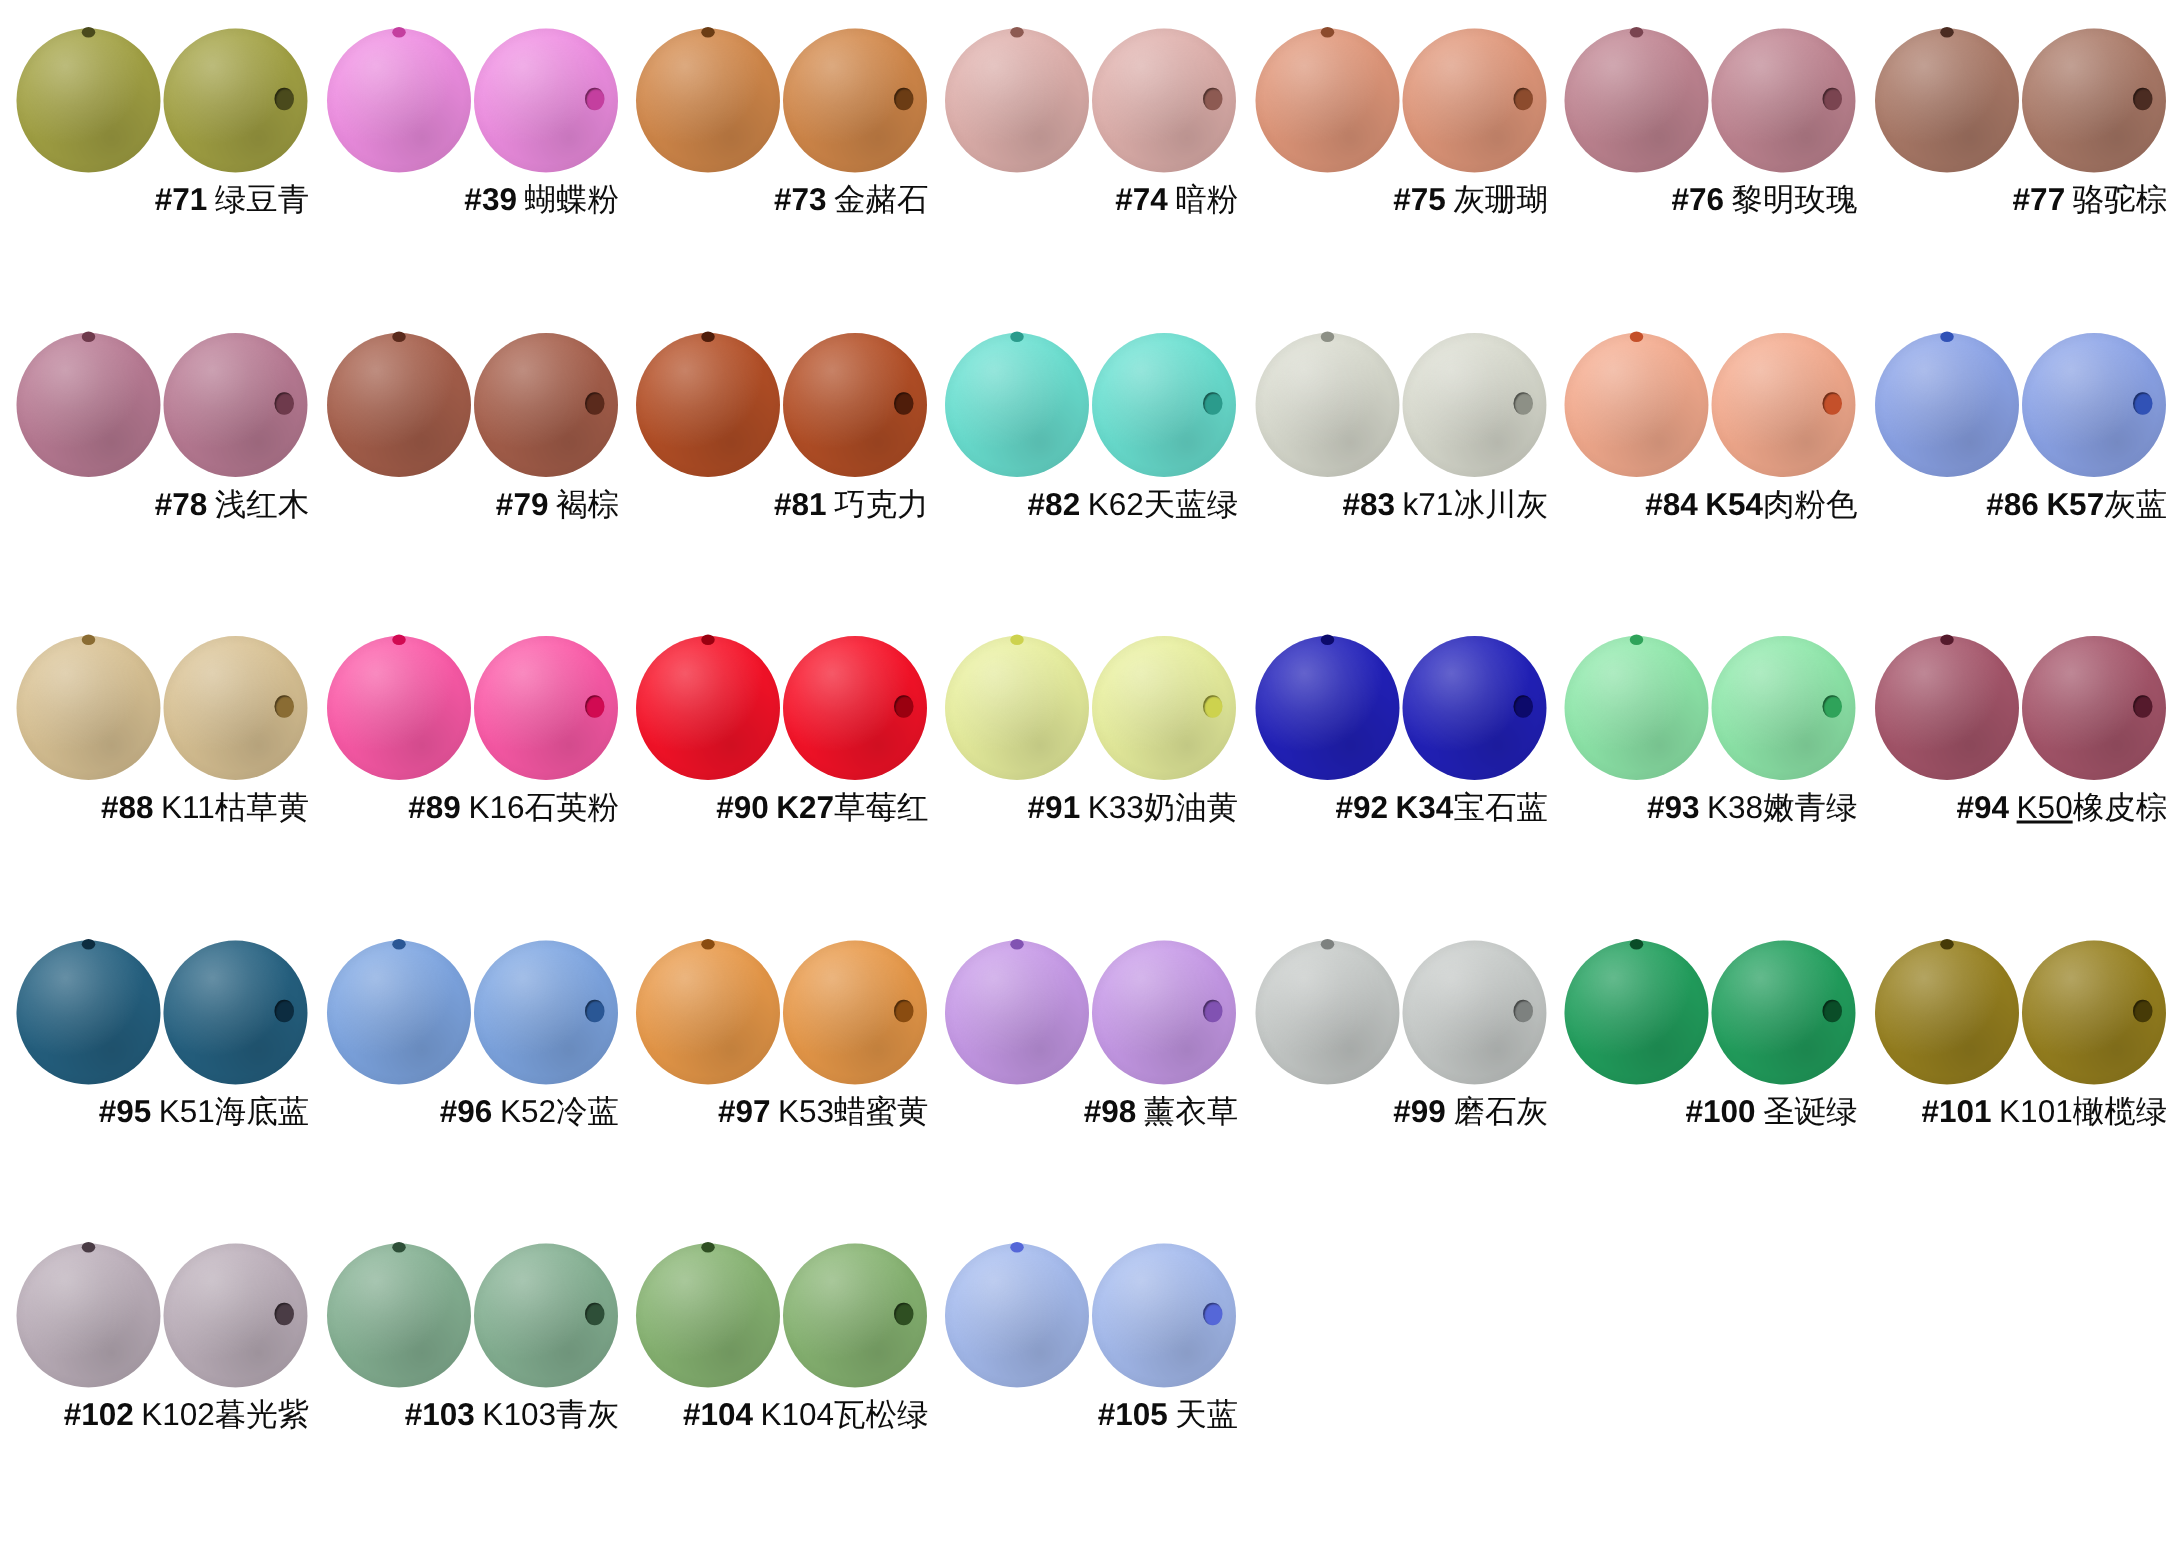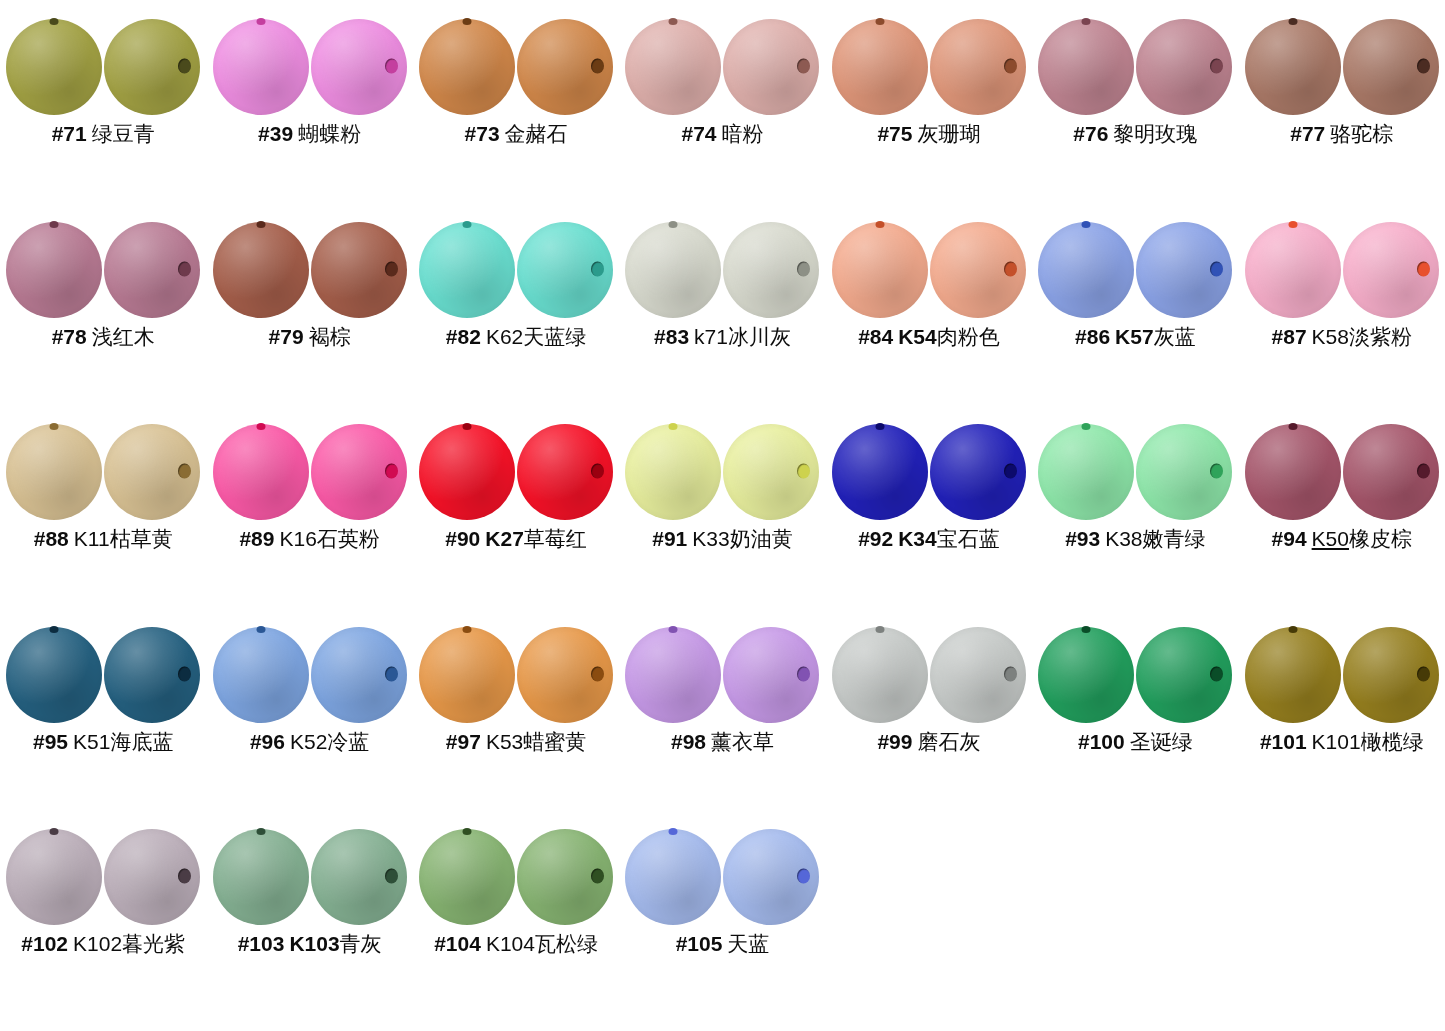--- a/index.html
+++ b/index.html
@@ -16,21 +16,21 @@
     grid-template-rows:repeat(5,1fr);
     align-items:start;
     justify-items:center;
     padding-top:18px;
     box-sizing:border-box;
   }
   .cell{
     width:206px;
     display:flex;
     flex-direction:column;
-    align-items:center;
+    align-items:flex-end;
   }
   .beads{
     position:relative;
     width:196px;height:98px;
     display:flex;
     align-items:center;
     justify-content:center;
   }
   .bead{
     position:relative;
@@ -196,20 +196,33 @@
         </div>
         <div class="bead right" style="background: rgb(166, 95, 75);">
           <div class="shade"></div>
           <div class="hole-side" style="background: rgb(90, 42, 28);"></div>
         </div>
       </div>
       <div class="label"><span class="num">#79</span><span class="sp"></span><span class="cname">褐棕</span></div>
     </div>
     <div class="cell">
       <div class="beads">
+        <div class="bead left" style="background: rgb(180, 79, 38);">
+          <div class="shade"></div>
+          <div class="hole-top" style="background: rgb(79, 29, 10);"></div>
+        </div>
+        <div class="bead right" style="background: rgb(180, 79, 38);">
+          <div class="shade"></div>
+          <div class="hole-side" style="background: rgb(79, 29, 10);"></div>
+        </div>
+      </div>
+      <div class="label"><span class="num">#81</span><span class="sp"></span><span class="cname">巧克力</span></div>
+    </div>
+    <div class="cell">
+      <div class="beads">
         <div class="bead left" style="background: rgb(106, 224, 209);">
           <div class="shade"></div>
           <div class="hole-top" style="background: rgb(43, 155, 140);"></div>
         </div>
         <div class="bead right" style="background: rgb(106, 224, 209);">
           <div class="shade"></div>
           <div class="hole-side" style="background: rgb(43, 155, 140);"></div>
         </div>
       </div>
       <div class="label"><span class="num">#82</span><span class="sp"></span><span class="code" style="font-weight: 400;">K62</span><span class="cname">天蓝绿</span></div>
@@ -248,33 +261,20 @@
         </div>
         <div class="bead right" style="background: rgb(140, 164, 232);">
           <div class="shade"></div>
           <div class="hole-side" style="background: rgb(49, 82, 182);"></div>
         </div>
       </div>
       <div class="label"><span class="num">#86</span><span class="sp"></span><span class="code" style="font-weight: 700;">K57</span><span class="cname">灰蓝</span></div>
     </div>
     <div class="cell">
       <div class="beads">
-        <div class="bead left" style="background: rgb(248, 175, 203);">
-          <div class="shade"></div>
-          <div class="hole-top" style="background: rgb(232, 80, 47);"></div>
-        </div>
-        <div class="bead right" style="background: rgb(248, 175, 203);">
-          <div class="shade"></div>
-          <div class="hole-side" style="background: rgb(232, 80, 47);"></div>
-        </div>
-      </div>
-      <div class="label"><span class="num">#87</span><span class="sp"></span><span class="code" style="font-weight: 400;">K58</span><span class="cname">淡紫粉</span></div>
-    </div>
-    <div class="cell">
-      <div class="beads">
         <div class="bead left" style="background: rgb(217, 194, 148);">
           <div class="shade"></div>
           <div class="hole-top" style="background: rgb(138, 108, 51);"></div>
         </div>
         <div class="bead right" style="background: rgb(217, 194, 148);">
           <div class="shade"></div>
           <div class="hole-side" style="background: rgb(138, 108, 51);"></div>
         </div>
       </div>
       <div class="label"><span class="num">#88</span><span class="sp"></span><span class="code" style="font-weight: 400;">K11</span><span class="cname">枯草黄</span></div>
@@ -465,21 +465,21 @@
       <div class="beads">
         <div class="bead left" style="background: rgb(133, 177, 147);">
           <div class="shade"></div>
           <div class="hole-top" style="background: rgb(46, 79, 56);"></div>
         </div>
         <div class="bead right" style="background: rgb(133, 177, 147);">
           <div class="shade"></div>
           <div class="hole-side" style="background: rgb(46, 79, 56);"></div>
         </div>
       </div>
-      <div class="label"><span class="num">#103</span><span class="sp"></span><span class="code" style="font-weight: 700;">K103</span><span class="cname">青灰</span></div>
+      <div class="label"><span class="num">#103</span><span class="sp"></span><span class="code" style="font-weight: 400;">K103</span><span class="cname">青灰</span></div>
     </div>
     <div class="cell">
       <div class="beads">
         <div class="bead left" style="background: rgb(135, 180, 114);">
           <div class="shade"></div>
           <div class="hole-top" style="background: rgb(47, 79, 34);"></div>
         </div>
         <div class="bead right" style="background: rgb(135, 180, 114);">
           <div class="shade"></div>
           <div class="hole-side" style="background: rgb(47, 79, 34);"></div>

